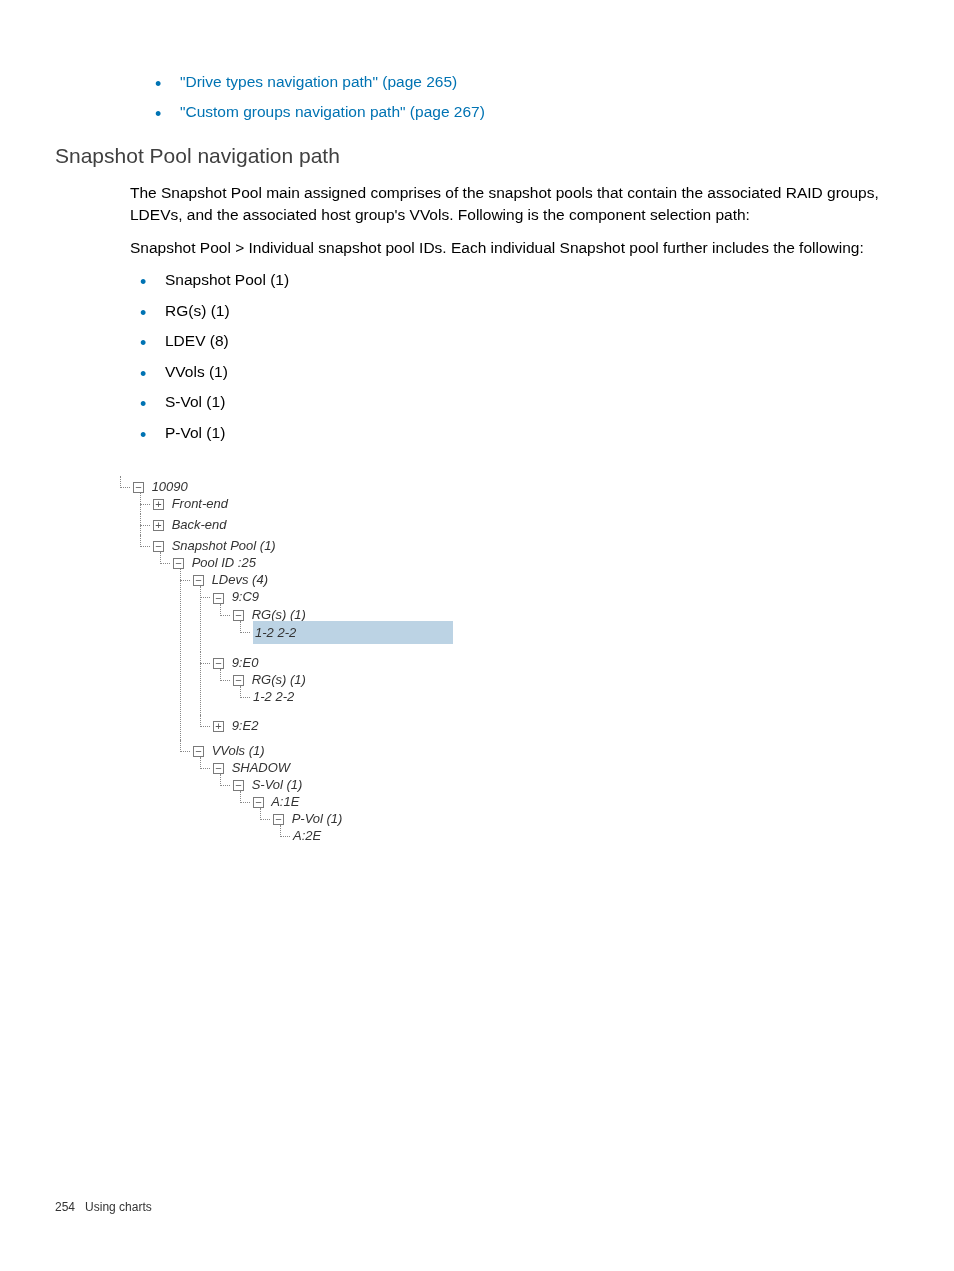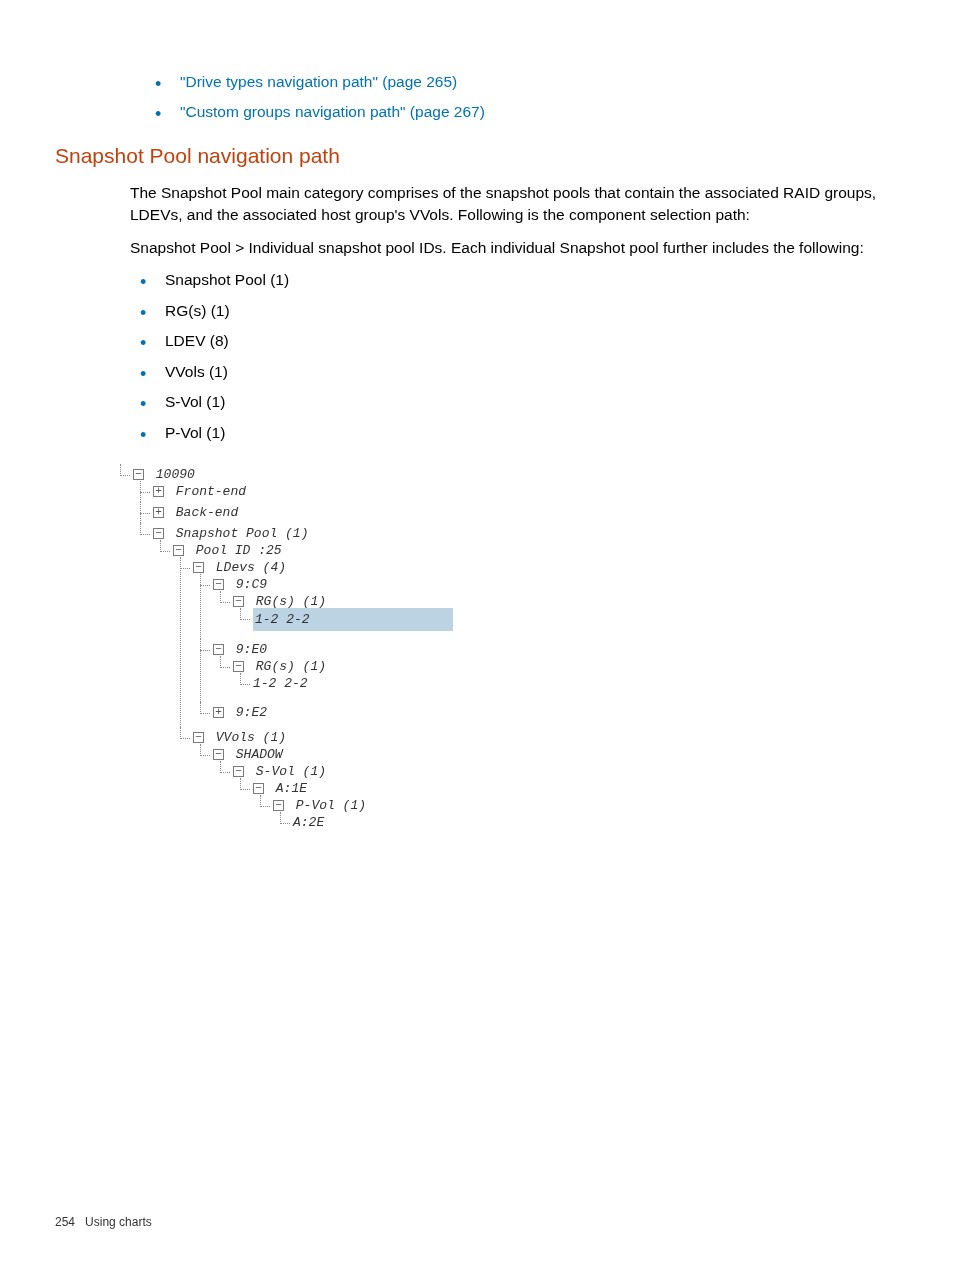--- a/index.html
+++ b/index.html
@@ -34,21 +34,21 @@
     left: -25px;
     font-size: 18px;
   }
   .top-links a {
     color: #0073b3;
     text-decoration: none;
   }
   h2.section {
     font-family: Arial, Helvetica, sans-serif;
     font-weight: normal;
-    color: #c2410c;
+    color: #404040;
     font-size: 21px;
     margin: 0 0 10px 0;
   }
   .body-text {
     margin-left: 75px;
     margin-right: 10px;
   }
   .body-text p {
     margin: 10px 0;
   }
@@ -67,22 +67,22 @@
     color: #0073b3;
     position: absolute;
     left: -25px;
     font-size: 18px;
   }
   b { font-weight: normal; }
 
   
   .tree {
     margin-left: 78px;
-    margin-top: 20px;
-    font-family: Liberation Mono, monospace;
+    margin-top: 32px;
+    font-family: Liberation Sans, sans-serif;
     font-style: italic;
     font-size: 13px;
     color: #333;
     line-height: 1.0;
   }
   .tree ul {
     list-style: none;
     margin: 0;
     padding-left: 20px;
     position: relative;
@@ -130,41 +130,41 @@
     background: #bcd3e4;
     display: inline-block;
     padding: 1px 90px 1px 2px;
   }
   .tree .hilite-row {
     background: linear-gradient(to right, transparent 0, transparent 0, #bcd3e4 0);
     width: 200px;
   }
   .footer {
     position: absolute;
-    bottom: 40px;
+    bottom: 55px;
     left: 55px;
     font-size: 12px;
     color: #333;
   }
 </style>
 </head>
 <body>
 
 <div class="page">
 
   <ul class="top-links">
     <li><a href="#">"Drive types navigation path" (page 265)</a></li>
     <li><a href="#">"Custom groups navigation path" (page 267)</a></li>
   </ul>
 
   <h2 class="section">Snapshot Pool navigation path</h2>
 
   <div class="body-text">
     <p>
-      <span>The </span><b>Snapshot Pool</b><span> main category comprises of the snapshot pools that contain the associated RAID groups, LDEVs, and the associated host group's VVols. Following is the component selection path:</span>
+      <span>The </span><b>Snapshot Pool</b><span> main assigned comprises of the snapshot pools that contain the associated RAID groups, LDEVs, and the associated host group's VVols. Following is the component selection path:</span>
     </p>
     <p>
       <b>Snapshot Pool</b><span> &gt; Individual snapshot pool IDs. Each individual Snapshot pool further includes the following:</span>
     </p>
   </div>
 
   <ul class="bullets">
   </ul>
 
 

